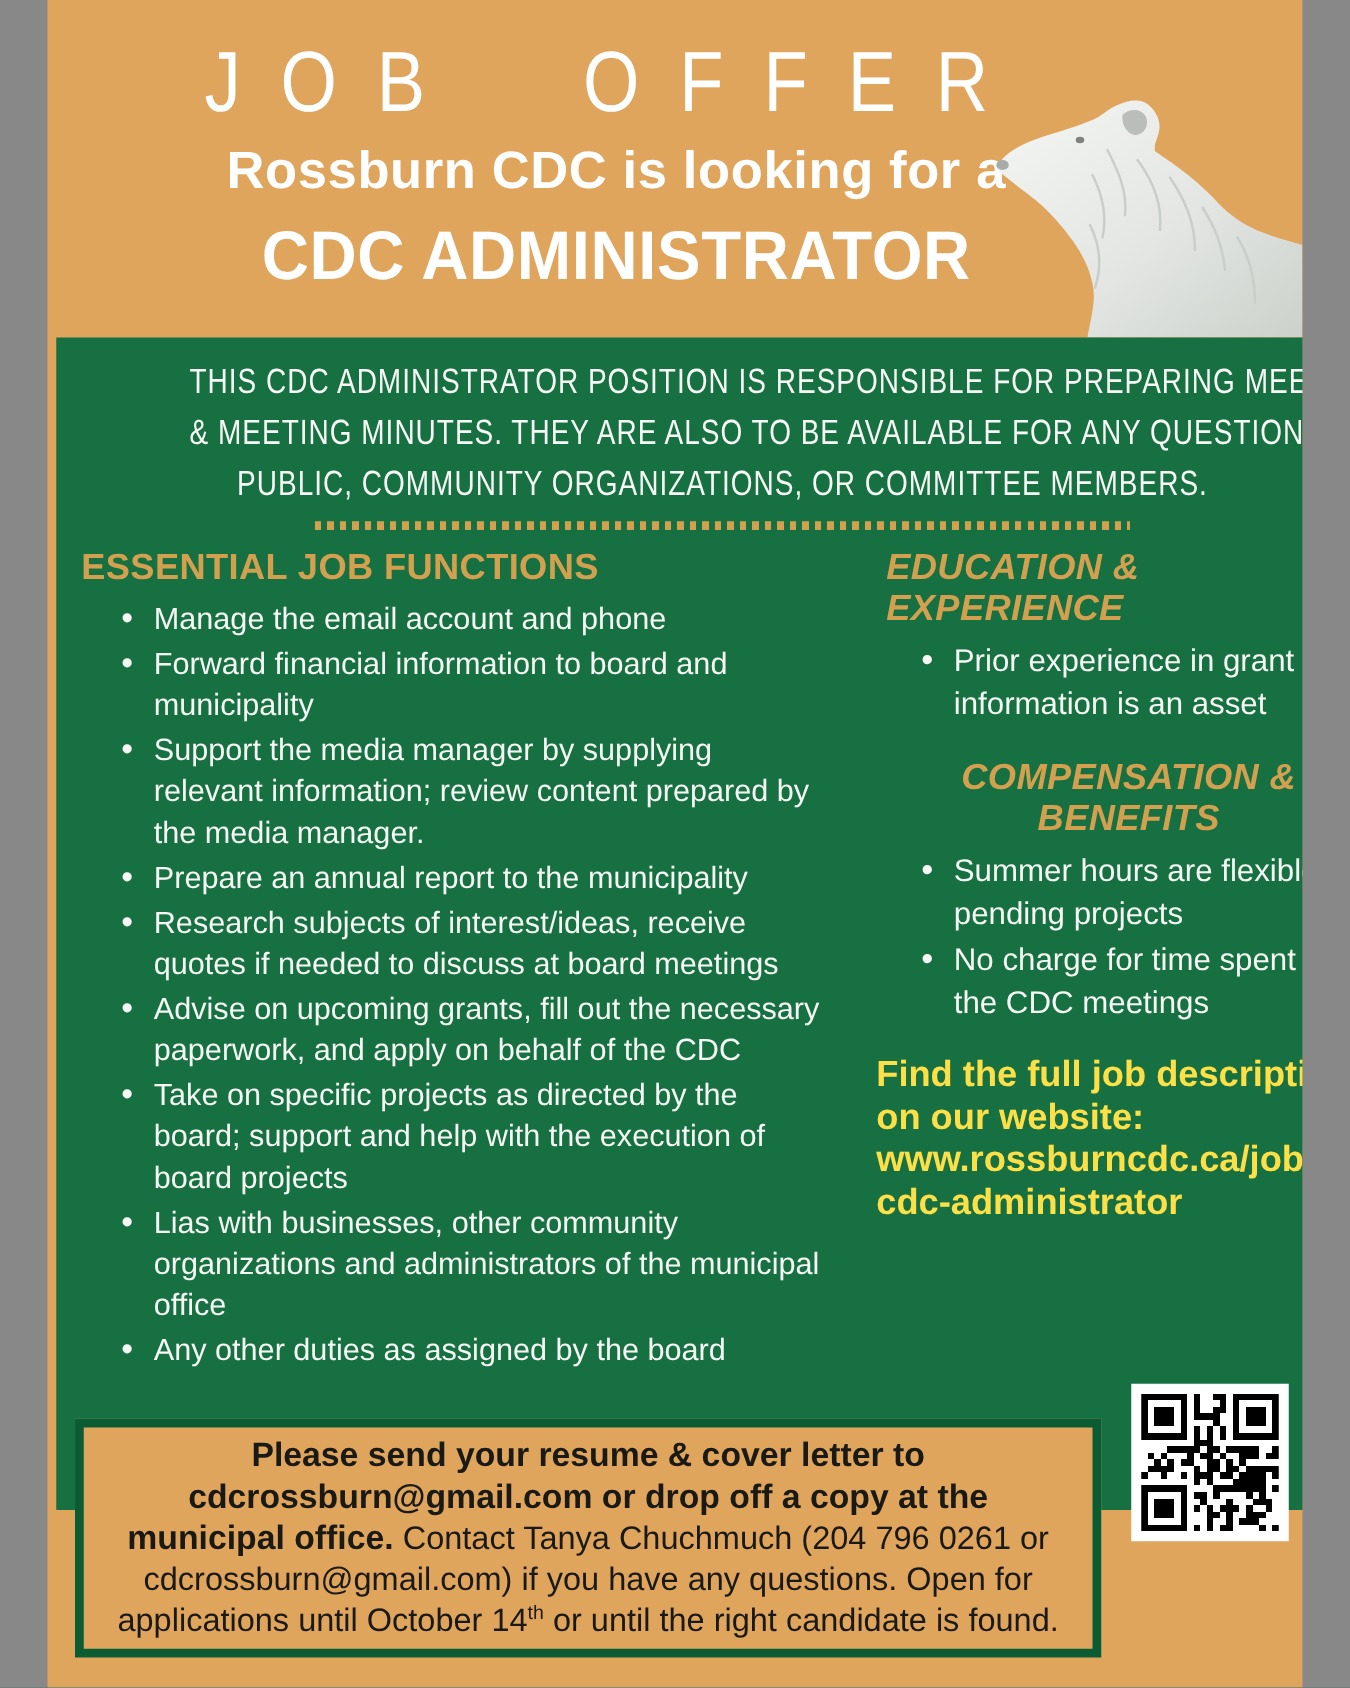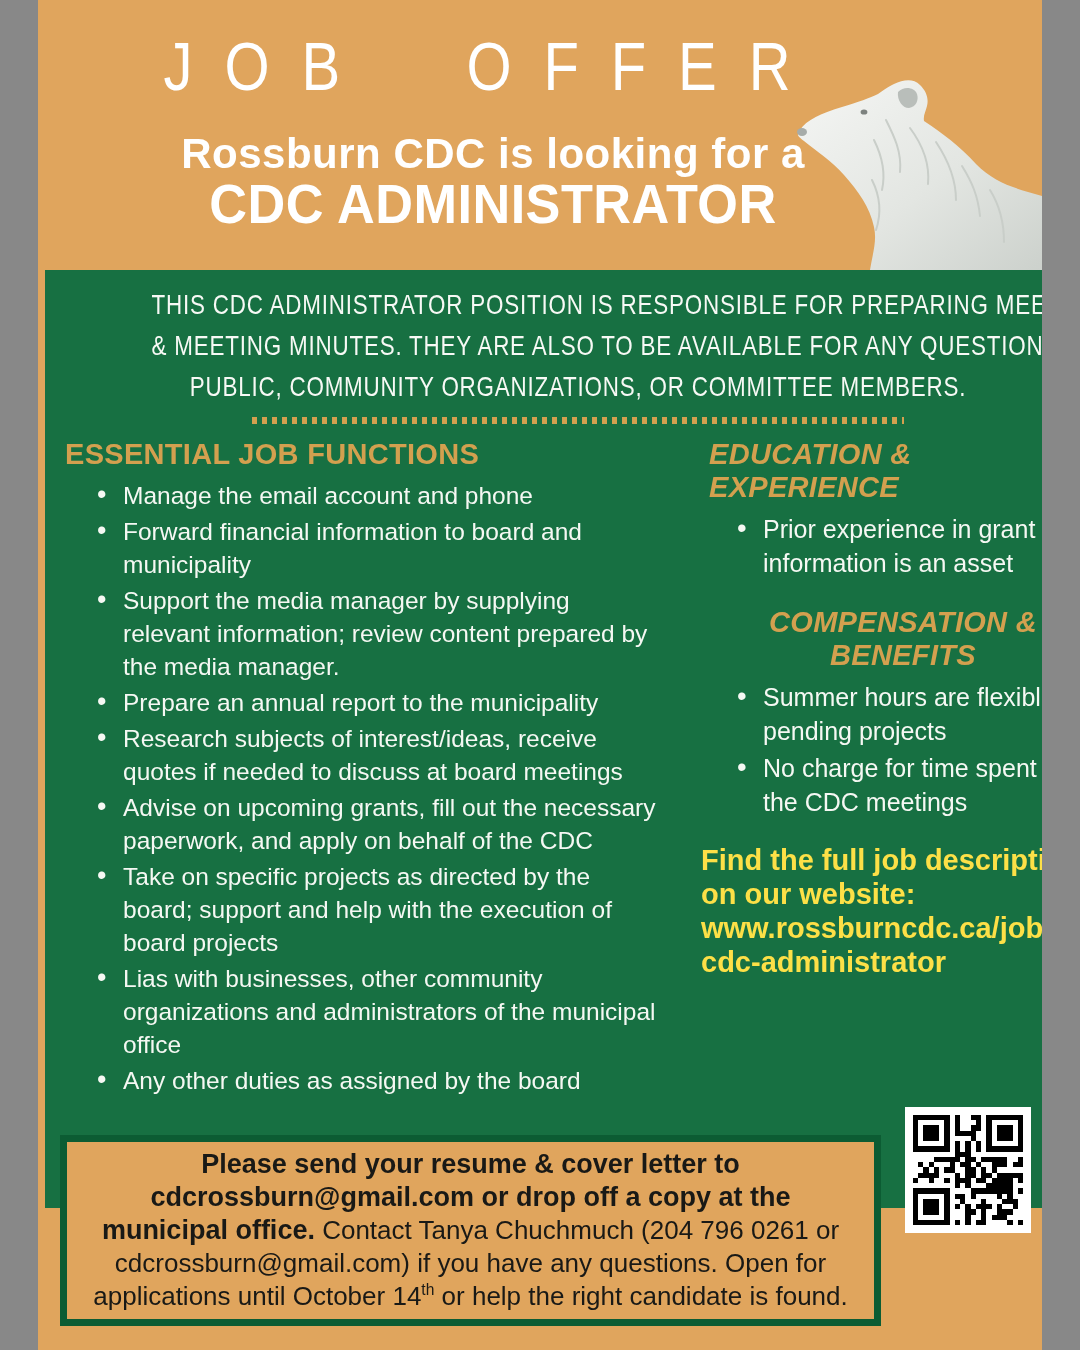--- a/index.html
+++ b/index.html
@@ -9,21 +9,21 @@
     font-family:"Liberation Sans", sans-serif;
     -webkit-font-smoothing:antialiased;
   }
   .eyebrow {
     position:absolute; top:26px; left:0; width:910px; text-align:center;
     font-size:58px; font-weight:400; color:#FFFFFF;
     letter-spacing:0.55em; word-spacing:0.8em; white-space:nowrap;
     transform:scaleY(1.18); transform-origin:center top;
   }
   .subtitle {
-    position:absolute; top:130px; left:0; width:910px; text-align:center;
+    position:absolute; top:112px; left:0; width:910px; text-align:center;
     font-size:42px; font-weight:700; color:#FFFFFF; letter-spacing:0.5px;
   }
   .main-title {
     position:absolute; top:172px; left:0; width:910px; text-align:center;
     font-size:55px; font-weight:800; color:#FFFFFF; letter-spacing:0.5px;
     transform:scaleX(0.95); transform-origin:center top;
   }
   .bear { position:absolute; top:80px; right:0; width:252px; height:190px; }
   
   .green-panel {
@@ -293,17 +293,17 @@
         <rect x="15" y="1" width="5" height="5" fill="#fff"></rect>
         <rect x="16" y="2" width="3" height="3" fill="#000"></rect>
         <rect x="0" y="14" width="7" height="7" fill="#000"></rect>
         <rect x="1" y="15" width="5" height="5" fill="#fff"></rect>
         <rect x="2" y="16" width="3" height="3" fill="#000"></rect>
       </svg>
   </div>
 
   <div class="contact-box">
     <div class="contact-text">
-      <span class="bold">Please send your resume &amp; cover letter to cdcrossburn@gmail.com or drop off a copy at the municipal office.</span><span> Contact Tanya Chuchmuch (204 796 0261 or cdcrossburn@gmail.com) if you have any questions. Open for applications until October 14</span><sup>th</sup><span> or help the right candidate is found.</span>
+      <span class="bold">Please send your resume &amp; cover letter to cdcrossburn@gmail.com or drop off a copy at the municipal office.</span><span> Contact Tanya Chuchmuch (204 796 0261 or cdcrossburn@gmail.com) if you have any questions. Open for applications until October 14</span><sup>th</sup><span> or until the right candidate is found.</span>
     </div>
   </div>
 
 </div>
 
 </body></html>

